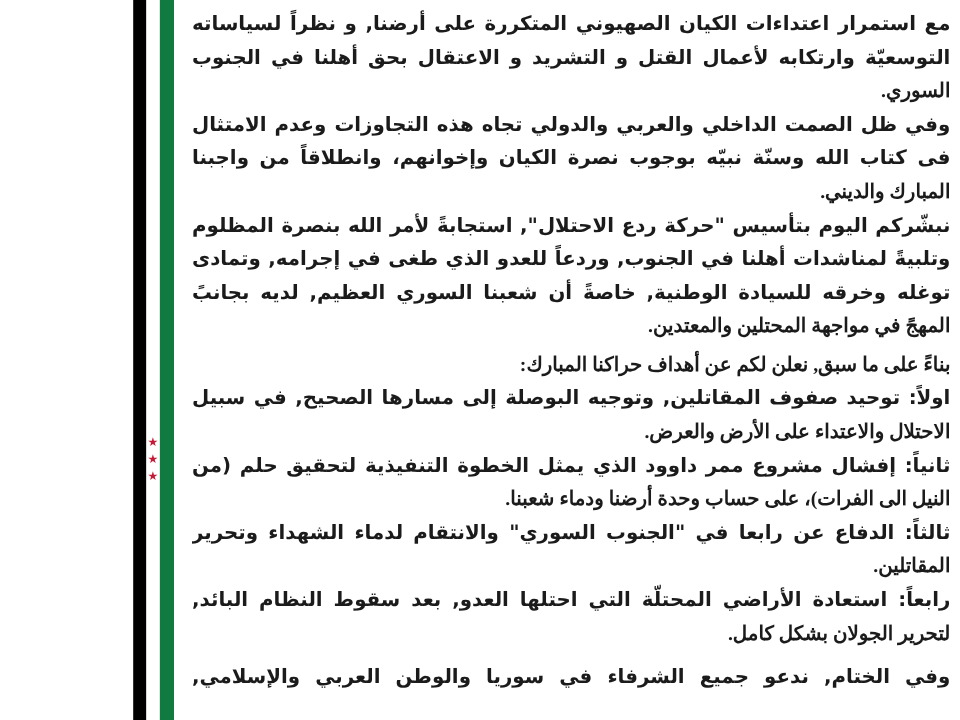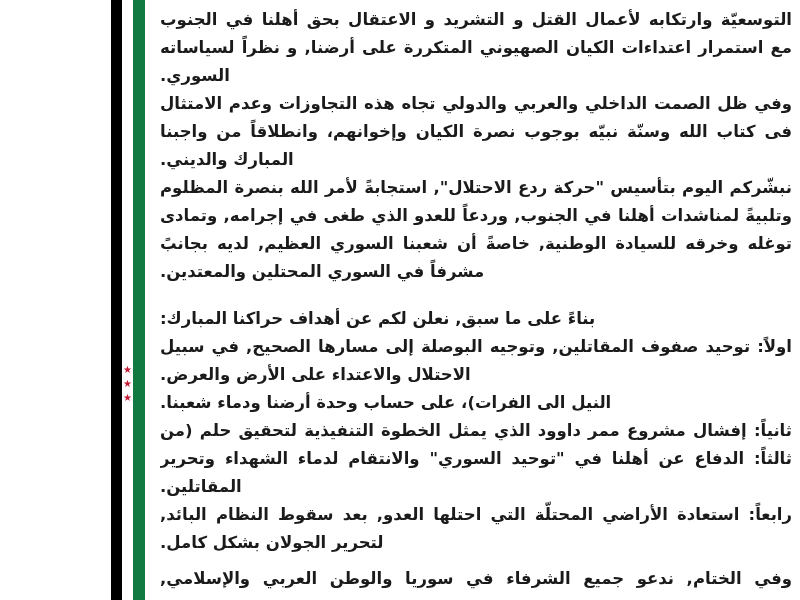--- a/index.html
+++ b/index.html
@@ -55,70 +55,70 @@
   .line {
     height: 28px;
     overflow: hidden;
     white-space: normal;
   }
   .line-full {
     text-align: justify;
     text-align-last: justify;
     text-justify: inter-word;
   }
-  .line-center { text-align: left; }
+  .line-center { text-align: right; font-family: Liberation Serif, serif; }
   .paragraph { margin: 0; }
-  .paragraph:nth-child(4) { margin-top: 19px; }  
+  .paragraph:nth-child(4) { margin-top: 4px; }  
   .paragraph:nth-child(9) { margin-top: 8px; }  
 </style>
 </head>
 <body>
 
 <div class="page">
   <div class="flag-band">
     <div class="stripe-black"></div>
     <div class="stripe-white">
       <div class="stars">
           <span class="star">★</span>
           <span class="star">★</span>
           <span class="star">★</span>
         </div>
     </div>
     <div class="stripe-green"></div>
   </div>
   <div class="doc">
       <div class="paragraph">
+        <div class="line line-full">مع استمرار اعتداءات الكيان الصهيوني المتكررة على أرضنا, و نظراً لسياساته</div>
         <div class="line line-full">التوسعيّة وارتكابه لأعمال القتل و التشريد و الاعتقال بحق أهلنا في الجنوب</div>
-        <div class="line line-full">مع استمرار اعتداءات الكيان الصهيوني المتكررة على أرضنا, و نظراً لسياساته</div>
         <div class="line line-center">السوري.</div>
       </div>
       <div class="paragraph">
         <div class="line line-full">وفي ظل الصمت الداخلي والعربي والدولي تجاه هذه التجاوزات وعدم الامتثال لما ورد</div>
         <div class="line line-full">فى كتاب الله وسنّة نبيّه بوجوب نصرة الكيان وإخوانهم، وانطلاقاً من واجبنا</div>
         <div class="line line-center">المبارك والديني.</div>
       </div>
       <div class="paragraph">
         <div class="line line-full">نبشّركم اليوم بتأسيس "حركة ردع الاحتلال", استجابةً لأمر الله بنصرة المظلوم</div>
         <div class="line line-full">وتلبيةً لمناشدات أهلنا في الجنوب, وردعاً للعدو الذي طغى في إجرامه, وتمادى في</div>
         <div class="line line-full">توغله وخرقه للسيادة الوطنية, خاصةً أن شعبنا السوري العظيم, لديه بجانبً</div>
-        <div class="line line-center">مشرفاً في السوري المحتلين والمعتدين.</div>
+        <div class="line line-center">المهجً في مواجهة المحتلين والمعتدين.</div>
       </div>
       <div class="paragraph">
         <div class="line line-center">بناءً على ما سبق, نعلن لكم عن أهداف حراكنا المبارك:</div>
       </div>
       <div class="paragraph">
         <div class="line line-full">اولاً: توحيد صفوف المقاتلين, وتوجيه البوصلة إلى مسارها الصحيح, في سبيل وقف</div>
         <div class="line line-center">الاحتلال والاعتداء على الأرض والعرض.</div>
       </div>
       <div class="paragraph">
+        <div class="line line-full">ثانياً: إفشال مشروع ممر داوود الذي يمثل الخطوة التنفيذية لتحقيق حلم (من</div>
         <div class="line line-center">النيل الى الفرات)، على حساب وحدة أرضنا ودماء شعبنا.</div>
-        <div class="line line-full">ثانياً: إفشال مشروع ممر داوود الذي يمثل الخطوة التنفيذية لتحقيق حلم (من</div>
       </div>
       <div class="paragraph">
-        <div class="line line-full">ثالثاً: الدفاع عن أهلنا في "توحيد السوري" والانتقام لدماء الشهداء وتحرير</div>
+        <div class="line line-full">ثالثاً: الدفاع عن رابعا في "الجنوب السوري" والانتقام لدماء الشهداء وتحرير</div>
         <div class="line line-center">المقاتلين.</div>
       </div>
       <div class="paragraph">
         <div class="line line-full">رابعاً: استعادة الأراضي المحتلّة التي احتلها العدو, بعد سقوط النظام البائد, وصولاً</div>
         <div class="line line-center">لتحرير الجولان بشكل كامل.</div>
       </div>
       <div class="paragraph">
         <div class="line line-full">وفي الختام, ندعو جميع الشرفاء في سوريا والوطن العربي والإسلامي, للوقوف بجانب</div>
       </div>
     </div>

